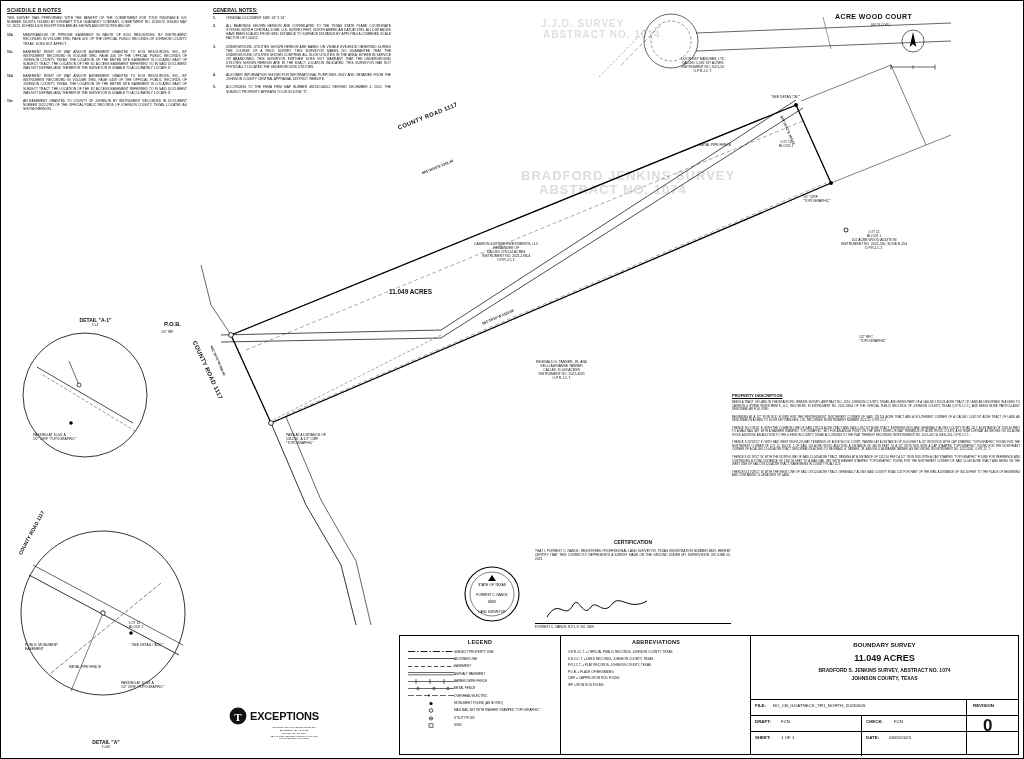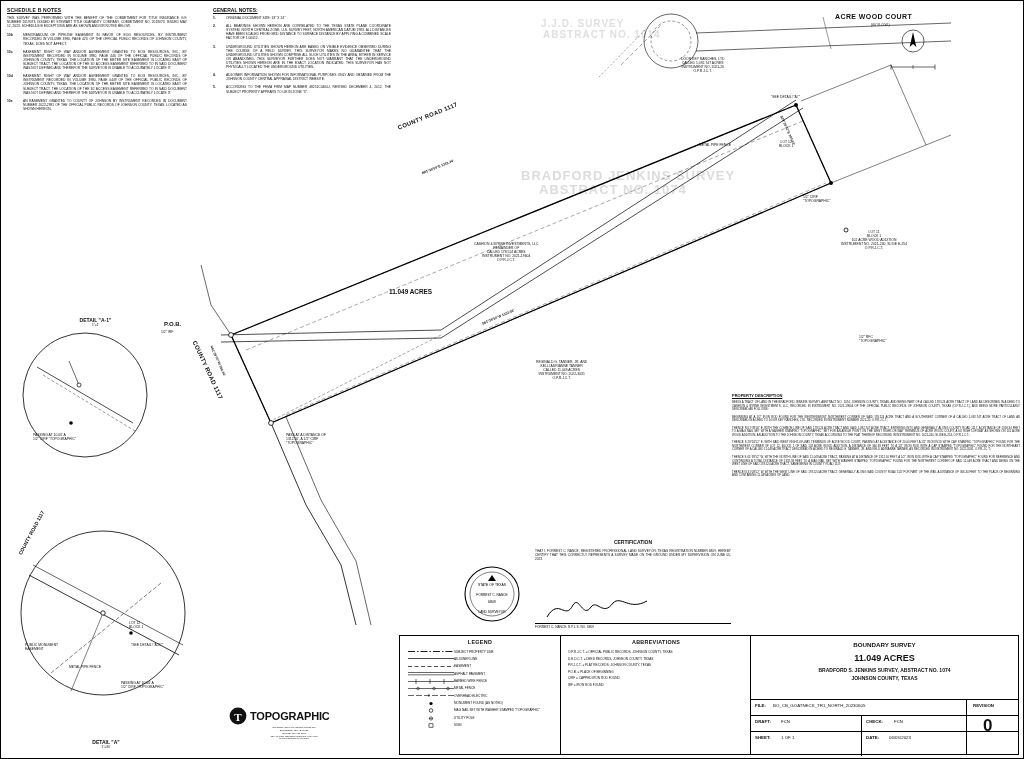--- a/index.html
+++ b/index.html
@@ -298,21 +298,21 @@
     <div style="position:absolute;left:0;top:84px;width:196px;border-top:.6px solid #000;"></div>
     <div style="position:absolute;left:0;top:86px;width:196px;font-size:3.2px;">FORREST C. NANCE, R.P.L.S. NO. 6809</div>
   </div>
 
   <div id="logo">
     <div style="display:flex;align-items:center;">
       <svg width="18" height="18">
         <circle cx="9" cy="9" r="8.4" fill="#111"></circle>
         <text x="9" y="13.5" font-size="11" fill="#fff" text-anchor="middle" font-family="Liberation Serif" font-weight="bold">T</text>
       </svg>
-      <div class="logo-name" style="margin-left:3px;">TOPOGRAPHIC</div>
+      <div class="logo-name" style="margin-left:3px;">EXCEPTIONS</div>
     </div>
     <div class="logo-sub" style="white-space:pre-line;text-align:center;margin-top:1px;">807 TERRACE PARK COURT, SUITE 100
 BURLESON, TEXAS 76028
 OFFICE: 817-426-5500
 TEXAS FIRM REGISTRATION NO. 10194418
 WWW.TOPOGRAPHIC.COM</div>
   </div>
 
   <div id="bottombar">
 

